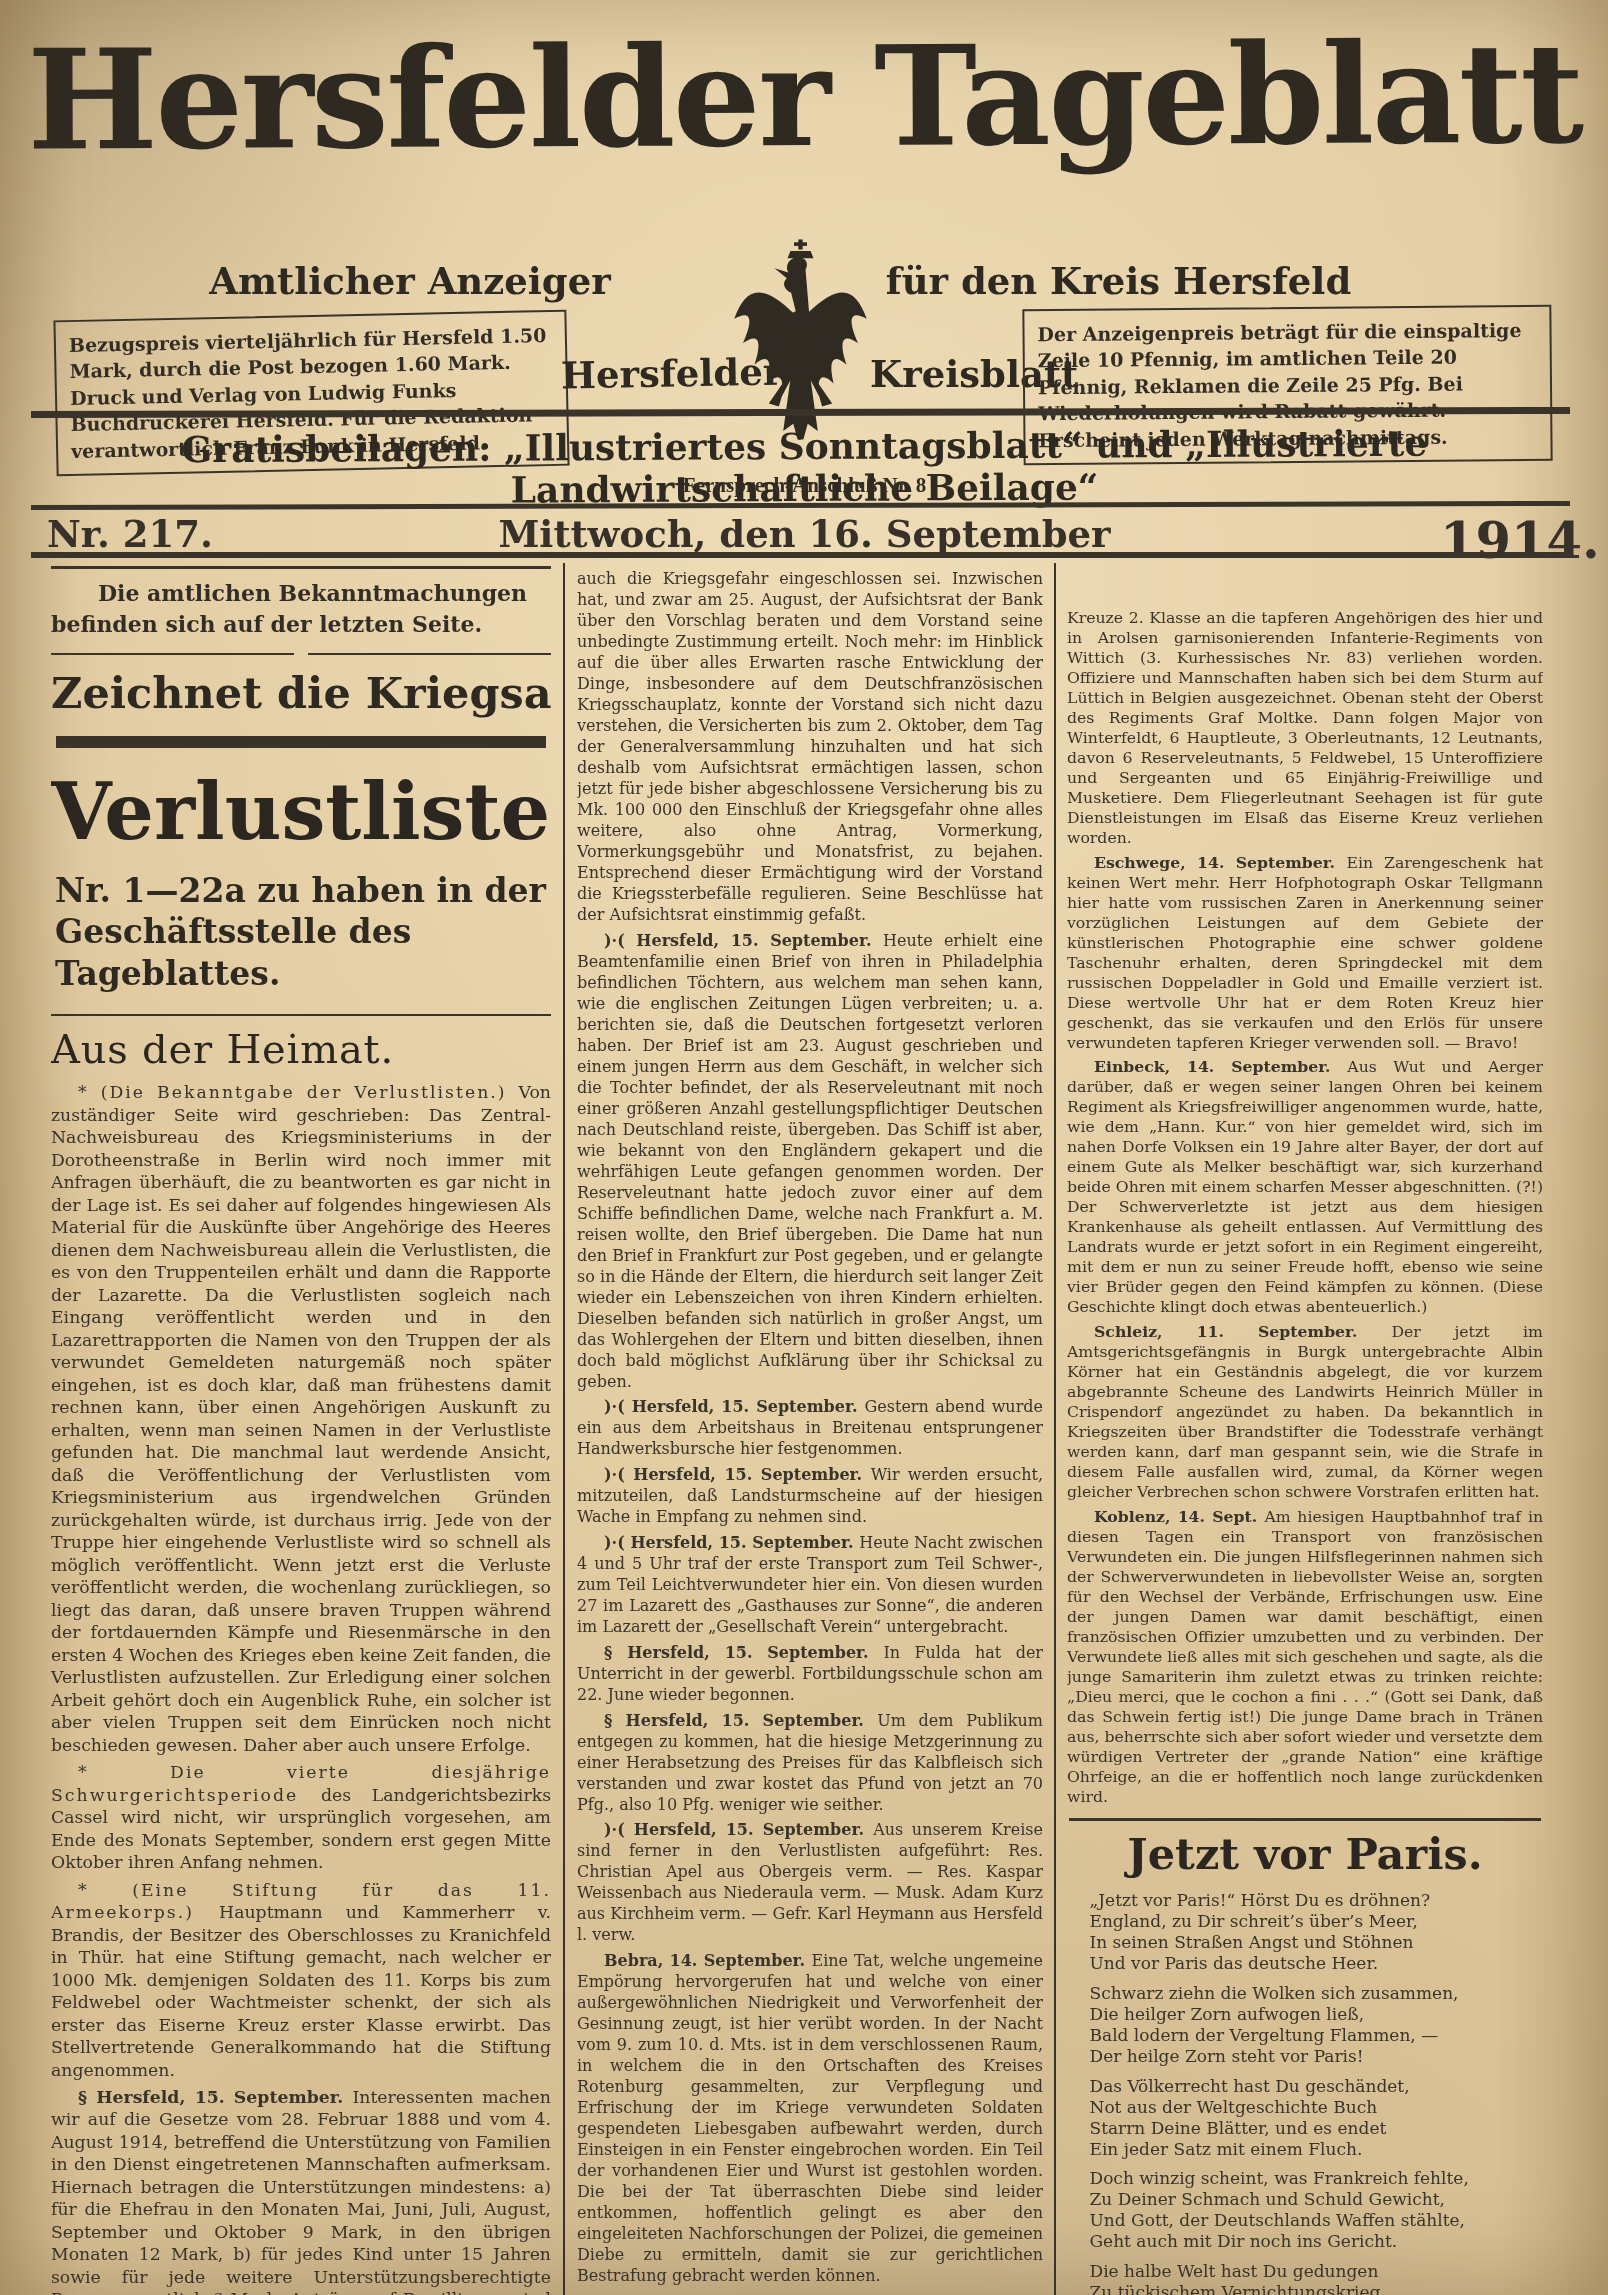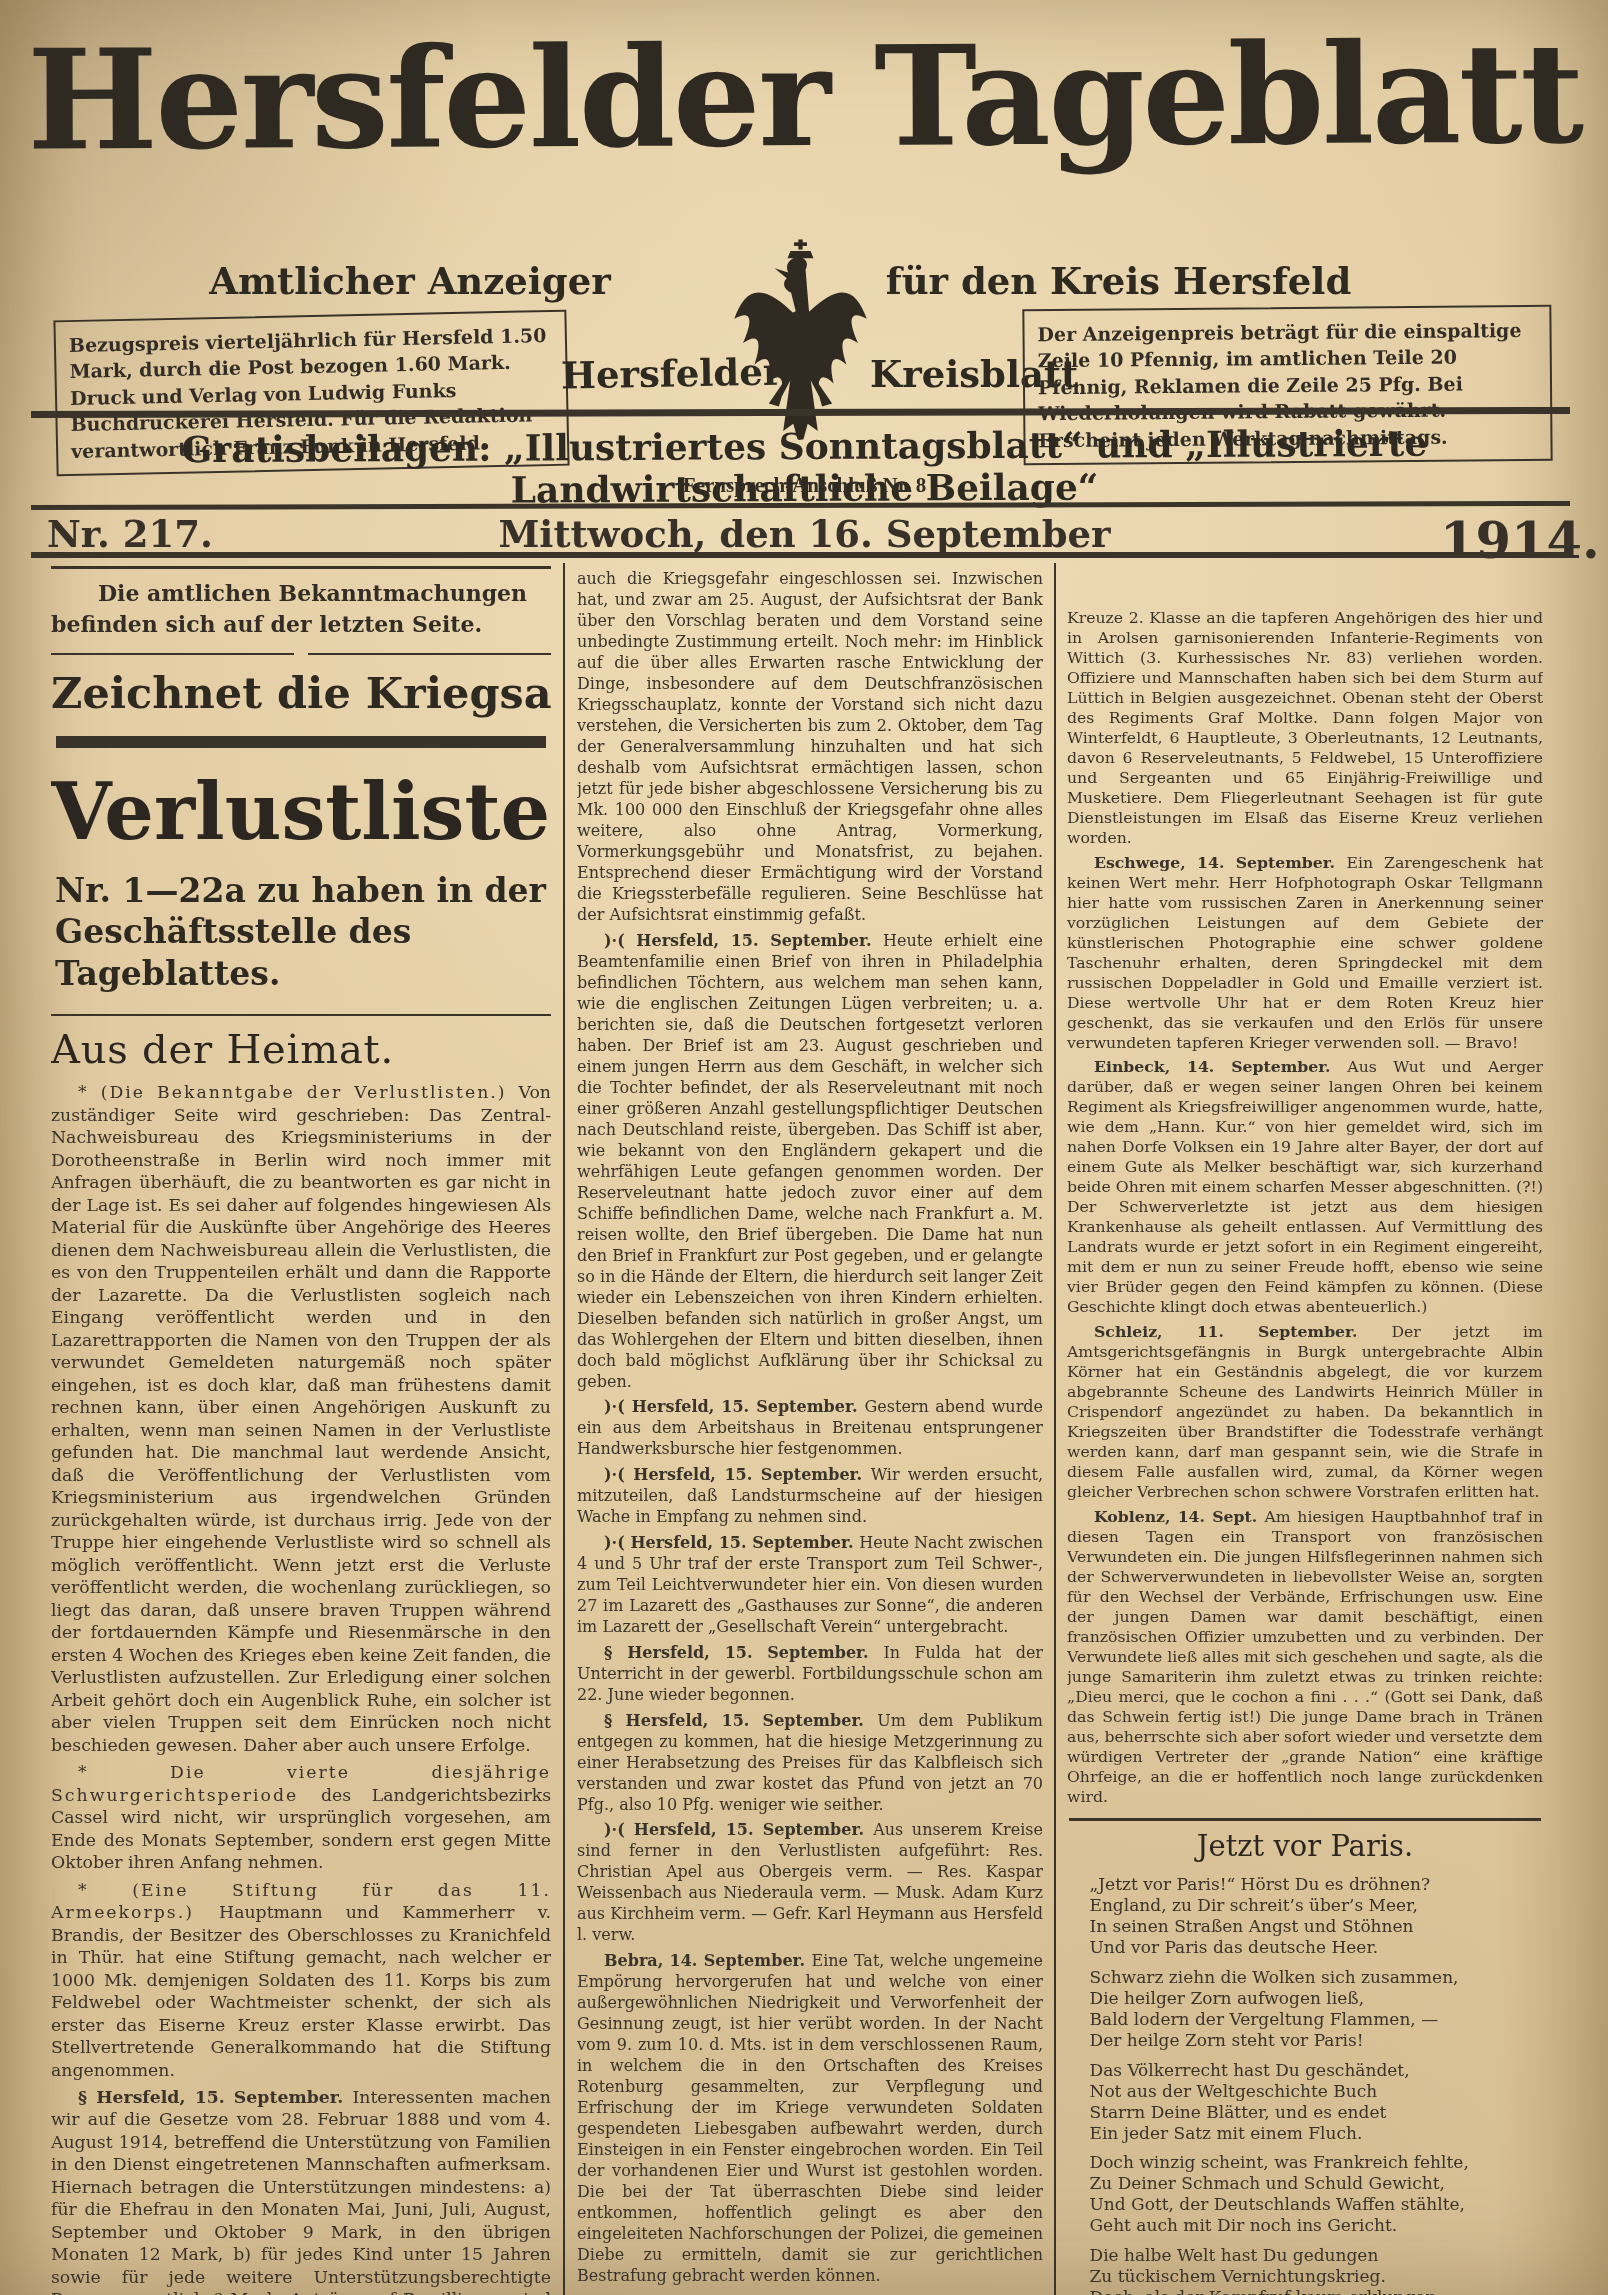--- a/index.html
+++ b/index.html
@@ -87,21 +87,21 @@
   .col2 .body-text{font-size:16px;line-height:21px;margin-top:4.8px;}
   .col3 .body-text{font-size:15.7px;line-height:20px;margin-top:4.8px;}
   .body-text p{margin:0 0 4.8px;text-indent:27px;}
   .body-text p.noindent{text-indent:0;}
   .lead{font-weight:bold;}
   .lead:not(:empty)::after{content:"\00a0";}
   .sperr{font-weight:normal;letter-spacing:2px;}
 
   
   .poem-divider{height:2.4px;margin:11.3px 1.6px 8px;}
-  .poem-title{font-size:29px;font-weight:normal;text-align:center;margin:6.4px 0 11.3px;color:#2b2620;}
+  .poem-title{font-size:43px;font-weight:bold;text-align:center;margin:6.4px 0 11.3px;color:#2b2620;}
   .stanza{white-space:pre-line;font-size:17px;line-height:21px;margin:0 0 8.8px 22.5px;text-indent:0;color:#3a332a;}
   .stanza::first-line{text-indent:16px;}
 </style>
 </head>
 <body>
 
 <div class="page">
 
   <h1 class="masthead-title">Hersfelder Tageblatt</h1>
   <div class="subtitle-left">Amtlicher Anzeiger</div>

